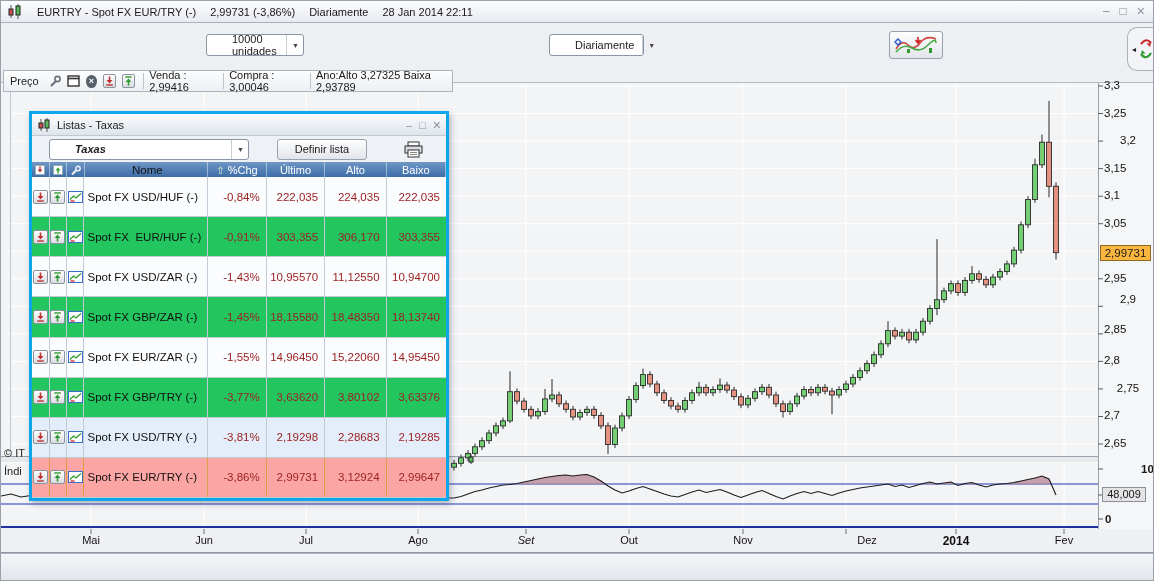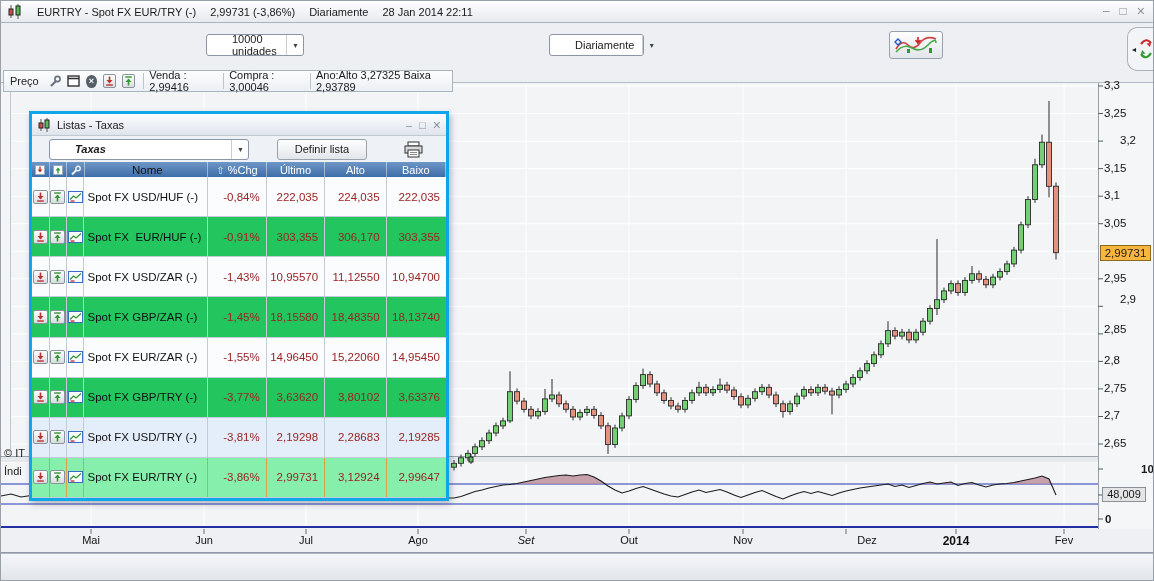--- a/index.html
+++ b/index.html
@@ -42,21 +42,21 @@
   .fwin{left:28px;top:110px;width:420px;height:390px;background:#eef1f5;border:3px solid #0ea5e9;
         box-shadow:2px 3px 6px rgba(60,70,90,.35);z-index:5;box-sizing:border-box}
   .fwin-title{height:21px;background:linear-gradient(#fbfcfe,#dfe4ec);border-bottom:1px solid #c0c8d2;
               display:flex;align-items:center;gap:5px;padding-left:5px;position:relative}
   .fwin-title .winbtns{top:3px;right:5px;gap:7px;font-size:11px}
   .fwin-toolbar{height:26px;display:flex;align-items:center;padding:0 8px;gap:0}
   .thead{height:16px;background:linear-gradient(#6f97c6,#3a6aa6);display:flex;color:#fff;align-items:center;font-size:11px}
   .thead .hc{border-right:1px solid rgba(255,255,255,.45);height:100%;display:flex;align-items:center;justify-content:center;box-sizing:border-box}
   #rate-rows{position:absolute;left:0;top:63px;right:0;bottom:0;display:flex;flex-direction:column}
   .trow{display:flex;flex:1;border-bottom:1px solid #c3cbd6;box-sizing:border-box}
-  .trow.odd{background:#fafcfe}.trow.even{background:#22c55e}.trow.blue{background:#e4eefa}.trow.sel{background:#86efac}
+  .trow.odd{background:#fafcfe}.trow.even{background:#22c55e}.trow.blue{background:#e4eefa}.trow.sel{background:#fca5a5}
   .trow.sel .tc{border-right-color:#d9a045}
   .tc{border-right:1px solid #c3cbd6;display:flex;align-items:center;box-sizing:border-box;overflow:hidden}
   .c1{width:18px;justify-content:center}.c2{width:17px;justify-content:center}.c3{width:18px;justify-content:center}
   .cname{width:125px;padding-left:3px;white-space:pre;font-size:11.5px;color:#111}
   .cnum{justify-content:flex-end;padding-right:6px;color:#9c2222;font-size:11.5px}
   .w-chg{width:59px}.w-last{width:59px}.w-alto{width:62px}.w-baixo{width:60px;border-right:none}
   .sort::before{content:"⇧";color:#e6eec9;margin-right:3px;font-size:10px}
   
   .statusbar{left:0;top:552px;width:100%;height:29px;background:linear-gradient(#f4f6f9,#dfe3e9);
              border-top:1px solid #b0b6c0;z-index:6}
@@ -497,21 +497,21 @@
     <div class="ytick" style="top: 78px;">3,3</div>
     <div class="ytick" style="top: 105.54px;">3,25</div>
     <div class="ytick" style="top: 133.08px; text-align: center;">3,2</div>
     <div class="ytick" style="top: 160.62px;">3,15</div>
     <div class="ytick" style="top: 188.16px;">3,1</div>
     <div class="ytick" style="top: 215.7px;">3,05</div>
     <div class="ytick" style="top: 270.78px;">2,95</div>
     <div class="ytick" style="top: 292px; text-align: center;">2,9</div>
     <div class="ytick" style="top: 322px;">2,85</div>
     <div class="ytick" style="top: 353.4px;">2,8</div>
-    <div class="ytick" style="top: 380.94px;">2,75</div>
+    <div class="ytick" style="top: 380.94px; text-align: center;">2,75</div>
     <div class="ytick" style="top: 408.48px;">2,7</div>
     <div class="ytick" style="top: 436.02px;">2,65</div>
   </div>
 <div id="x-labels">
     <div class="xlab" style="left: 70px;">Mai</div>
     <div class="xlab" style="left: 183px;">Jun</div>
     <div class="xlab" style="left: 285px;">Jul</div>
     <div class="xlab" style="left: 397px;">Ago</div>
     <div class="xlab" style="left: 505px; font-style: italic;">Set</div>
     <div class="xlab" style="left: 608px;">Out</div>

